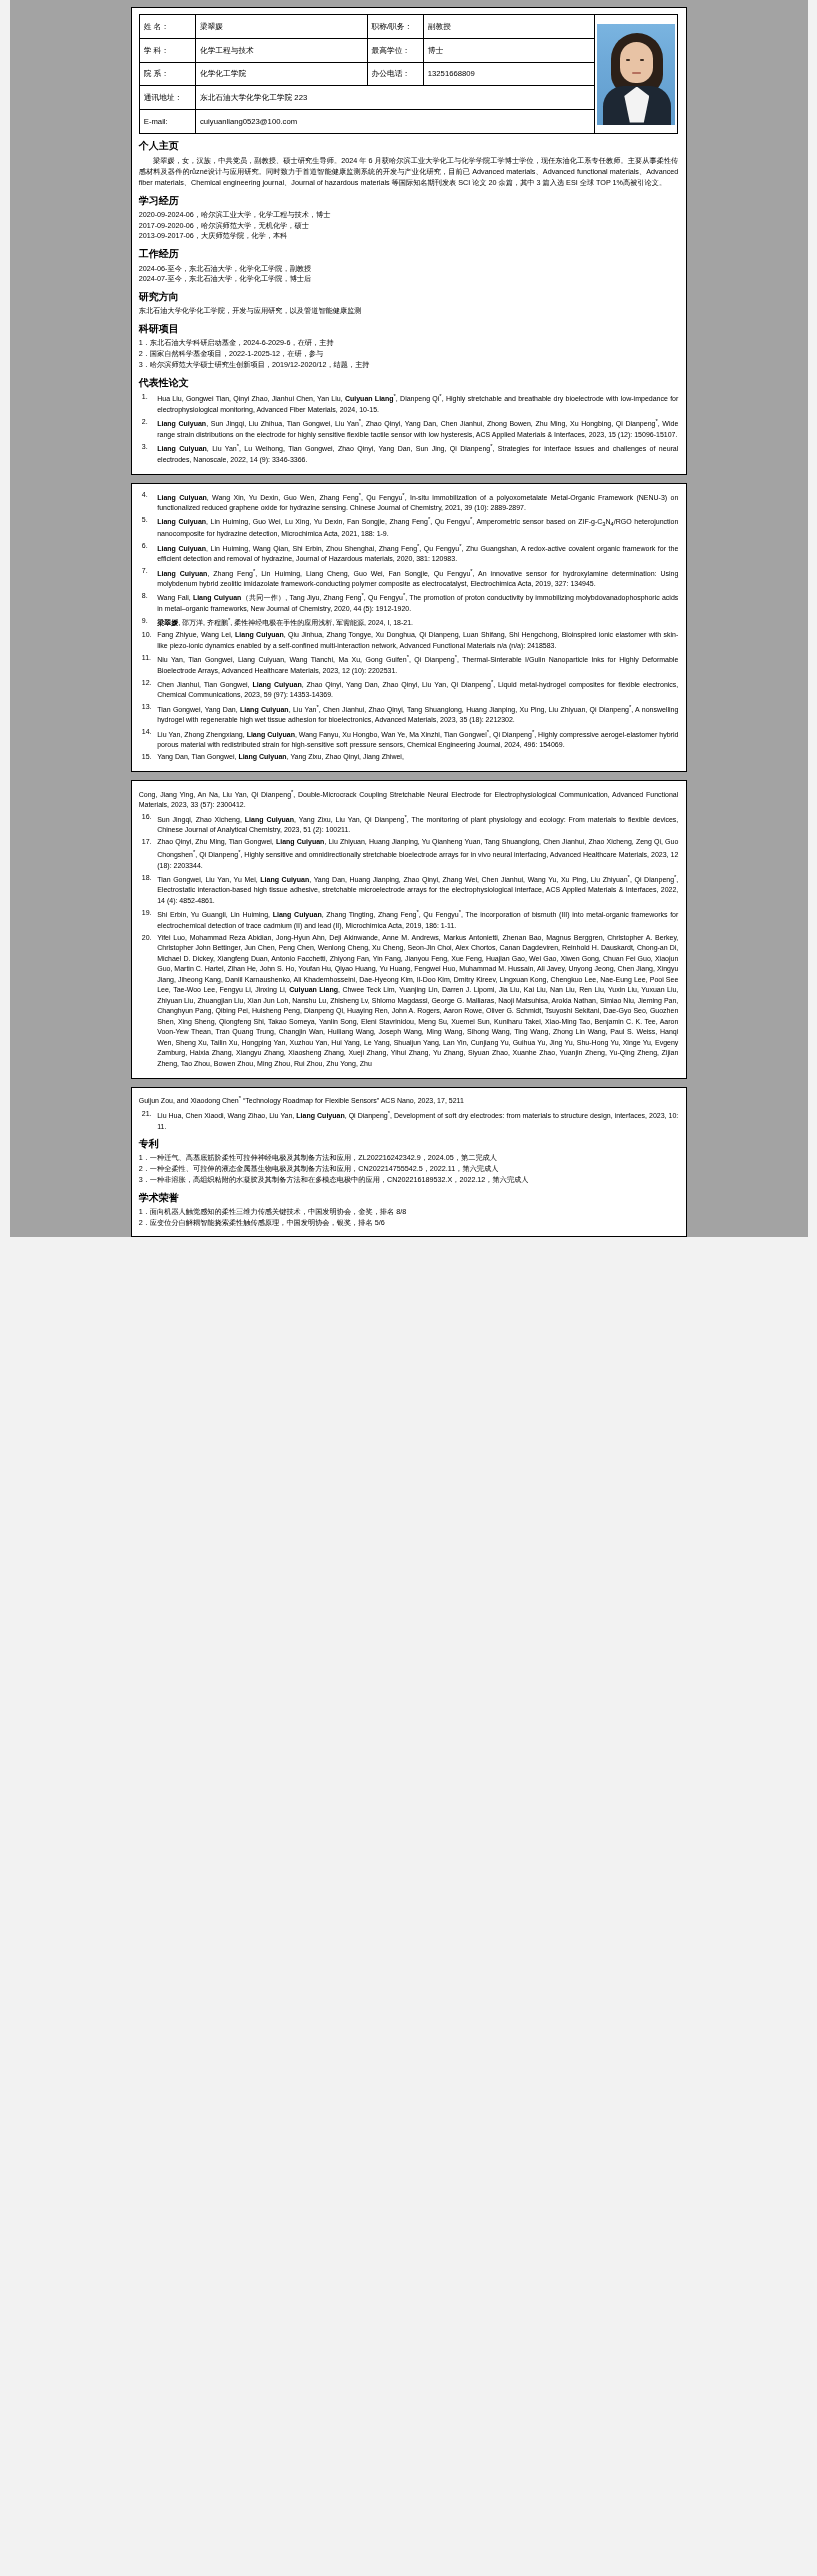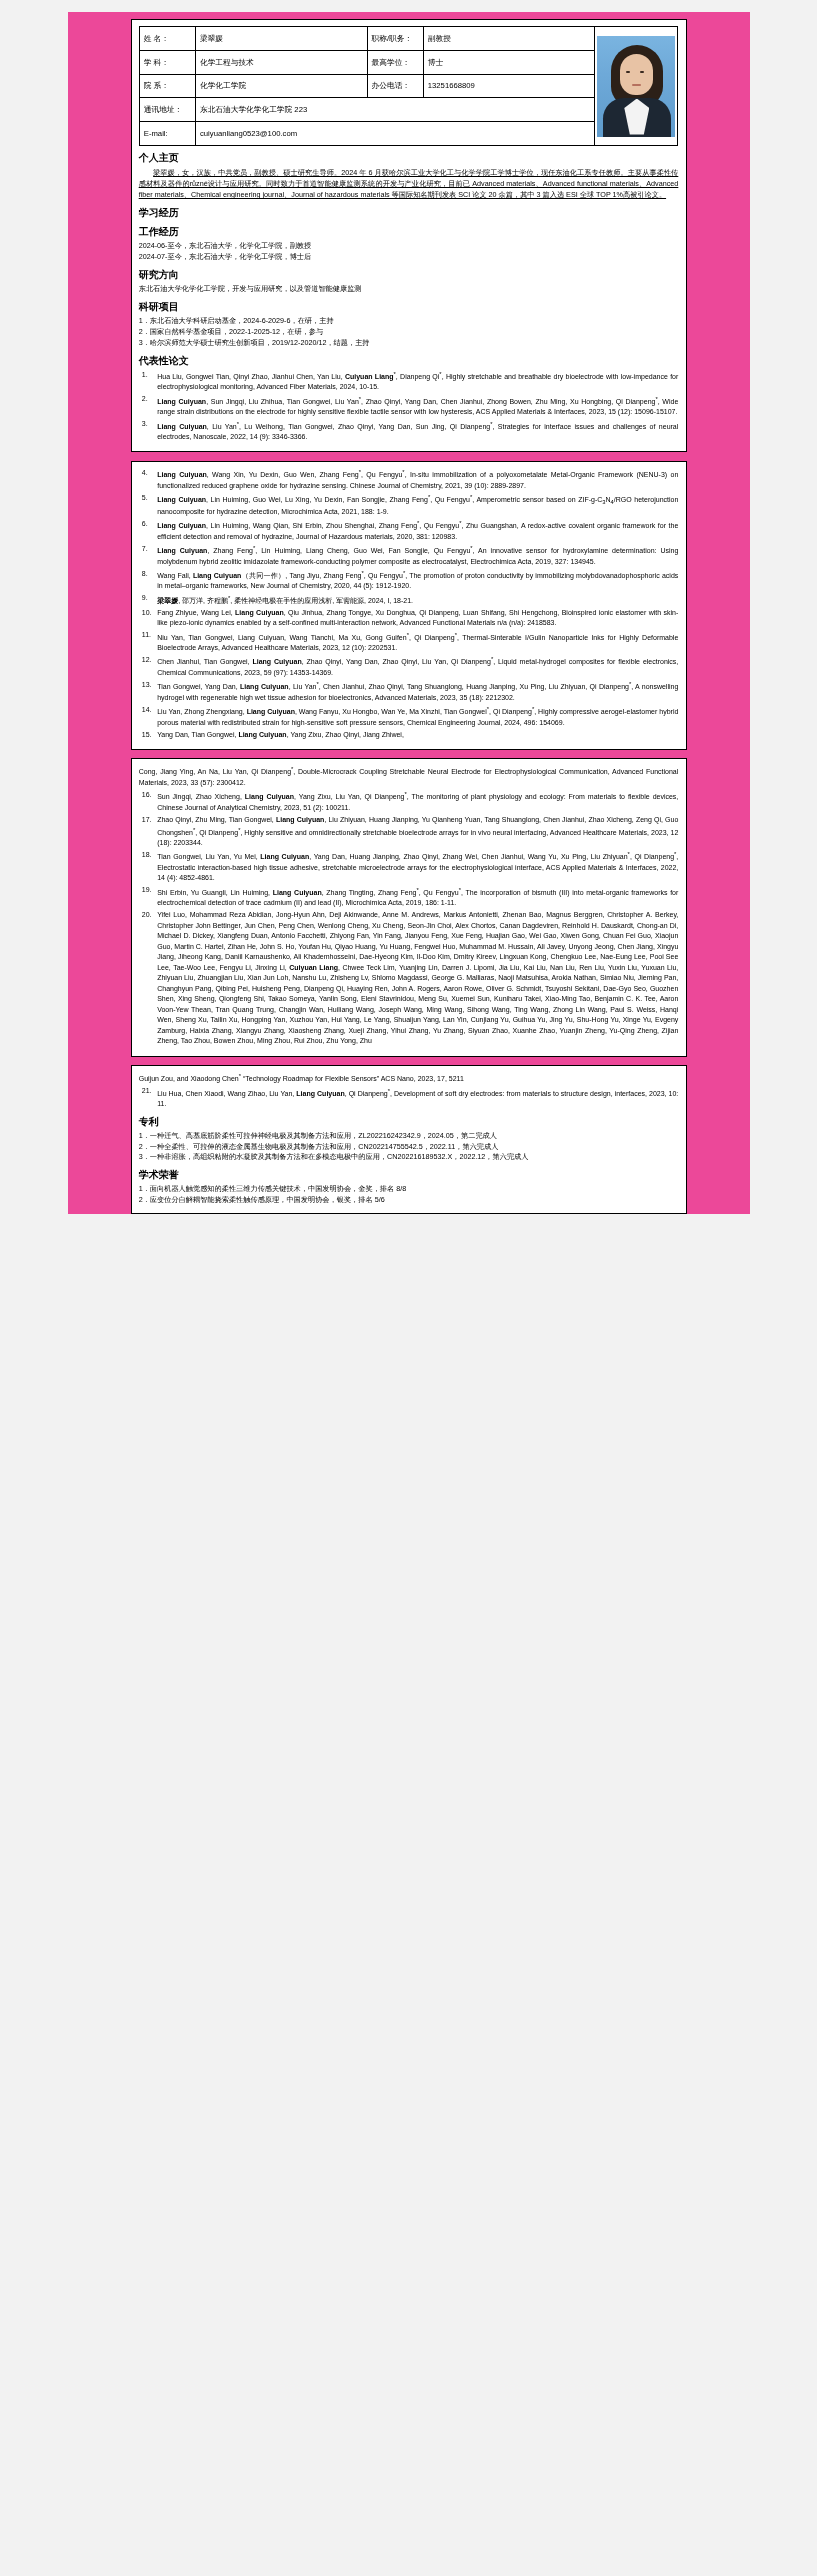--- a/index.html
+++ b/index.html
@@ -5,23 +5,23 @@
   html, body {
     margin: 0;
     padding: 0;
     background: #f2f2f2;
   }
   body {
     font-family: "Liberation Sans", "DejaVu Sans", sans-serif;
     color: #000;
   }
   .page {
-    width: 682px;
-    margin: 12px auto;
-    background: #ec4899;
+    width: 798px;
+    margin: 0 auto;
+    background: #a3a3a3;
     position: relative;
     padding: 0;
   }
   .sheet {
     width: 556px;
     margin: 0 auto;
     padding-top: 7.2px;
     box-sizing: border-box;
   }
   
@@ -113,21 +113,20 @@
     font-size: 10px;
     font-weight: bold;
     margin: 5.2px 0 2.1px 0;
   }
   .para {
     font-size: 7.2px;
     line-height: 1.55;
     text-align: justify;
     text-indent: 2em;
     margin: 0 0 1px 0;
-    text-decoration: underline;
   }
   
   ol.pubs {
     margin: 0;
     padding: 0;
     list-style: none;
   }
   ol.pubs li {
     font-size: 7px;
     line-height: 1.5;
@@ -219,20 +218,25 @@
           <td class="label">E-mail:</td>
           <td colspan="3">cuiyuanliang0523@100.com</td>
         </tr>
       </tbody>
         </table>
 
       <div class="section-title">个人主页</div>
       <p class="para">梁翠媛，女，汉族，中共党员，副教授、硕士研究生导师。2024 年 6 月获哈尔滨工业大学化工与化学学院工学博士学位，现任东油化工系专任教师。主要从事柔性传感材料及器件的různé设计与应用研究。同时致力于首道智能健康监测系统的开发与产业化研究，目前已 Advanced materials、Advanced functional materials、Advanced fiber materials、Chemical engineering journal、Journal of hazardous materials 等国际知名期刊发表 SCI 论文 20 余篇，其中 3 篇入选 ESI 全球 TOP 1%高被引论文。</p>
 
       <div class="section-title">学习经历</div>
+      <ul class="plain">
+        <li>2020-09-2024-06，哈尔滨工业大学，化学工程与技术，博士</li>
+        <li>2017-09-2020-06，哈尔滨师范大学，无机化学，硕士</li>
+        <li>2013-09-2017-06，大庆师范学院，化学，本科</li>
+      </ul>
 
       <div class="section-title">工作经历</div>
       <ul class="plain">
         <li>2024-06-至今，东北石油大学，化学化工学院，副教授</li>
         <li>2024-07-至今，东北石油大学，化学化工学院，博士后</li>
       </ul>
 
       <div class="section-title">研究方向</div>
       <ul class="plain">
         <li>东北石油大学化学化工学院，开发与应用研究，以及管道智能健康监测</li>

